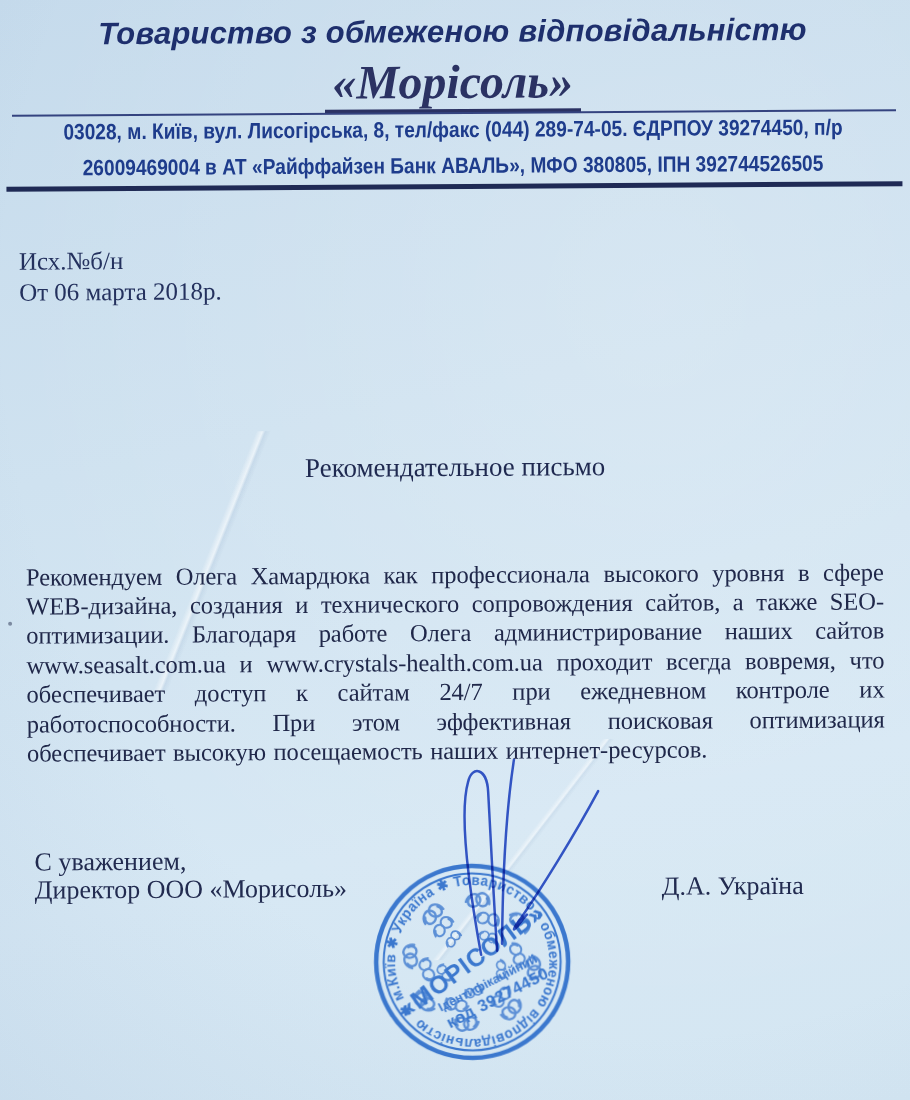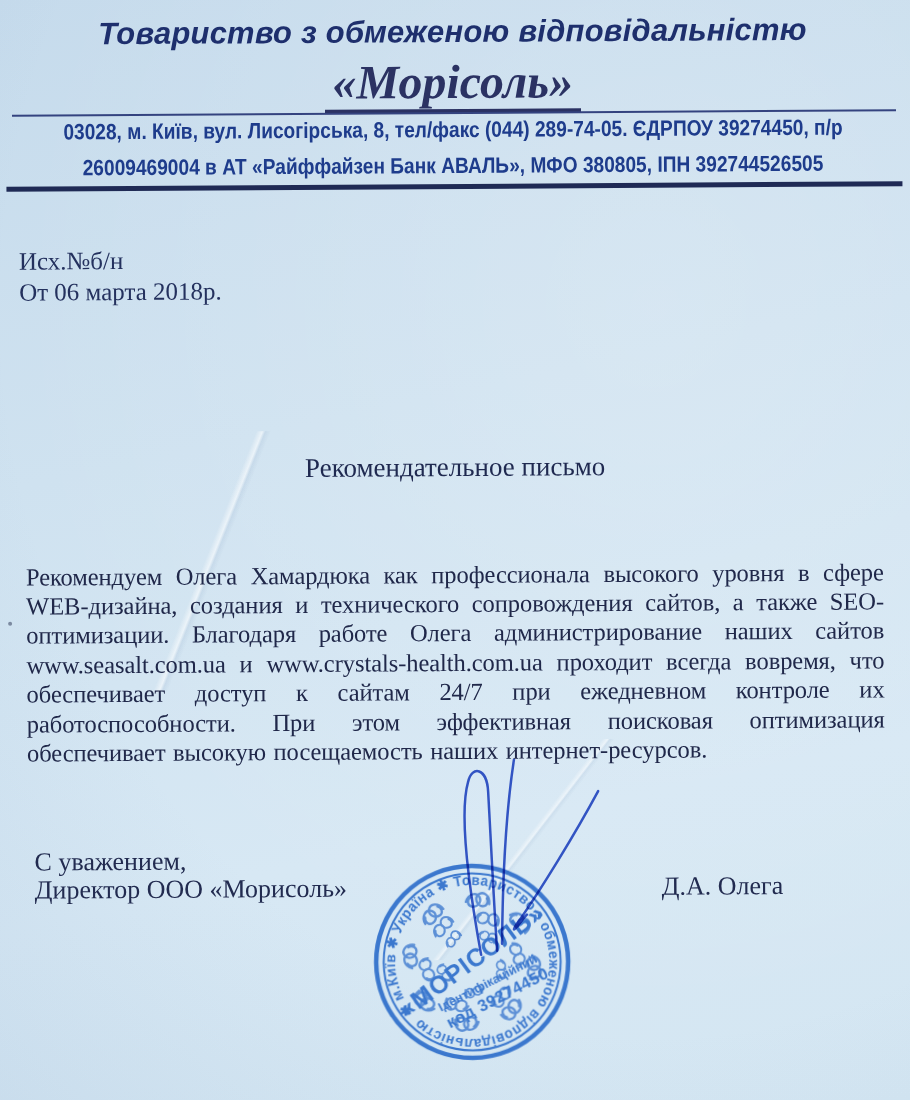--- a/index.html
+++ b/index.html
@@ -95,21 +95,21 @@
       <div>От 06 марта 2018р.</div>
     </div>
 
     <div class="letter-title">Рекомендательное письмо</div>
     <p class="letter-body">Рекомендуем Олега Хамардюка как профессионала высокого уровня в сфере WEB-дизайна, создания и технического сопровождения сайтов, а также SEO-оптимизации. Благодаря работе Олега администрирование наших сайтов www.seasalt.com.ua и www.crystals-health.com.ua проходит всегда вовремя, что обеспечивает доступ к сайтам 24/7 при ежедневном контроле их работоспособности. При этом эффективная поисковая оптимизация обеспечивает высокую посещаемость наших интернет-ресурсов.</p>
 
     <div class="signoff-left">
       <div>С уважением,</div>
       <div>Директор ООО «Морисоль»</div>
     </div>
-    <div class="signer-name">Д.А. Олега</div>
+    <div class="signer-name">Д.А. Україна</div>
 
     <svg class="stamp" viewBox="-106 -106 212 212" aria-hidden="true">
       <defs>
         <path id="curl" d="M0,0 C2,-7 9,-9 12,-4 C14,0 10,5 5,4 C1,3 1,-2 4,-4"></path>
         <path id="rimPath" fill="none" d="M -59,49.5 A 77,77 0 1 1 59,49.5 A 77,77 0 0 1 -59,49.5"></path>
       </defs>
       <g fill="none" stroke="#2f6fcb">
         <circle r="96" stroke-width="4.5"></circle>
         <circle r="88.5" stroke-width="2"></circle>
       </g>

